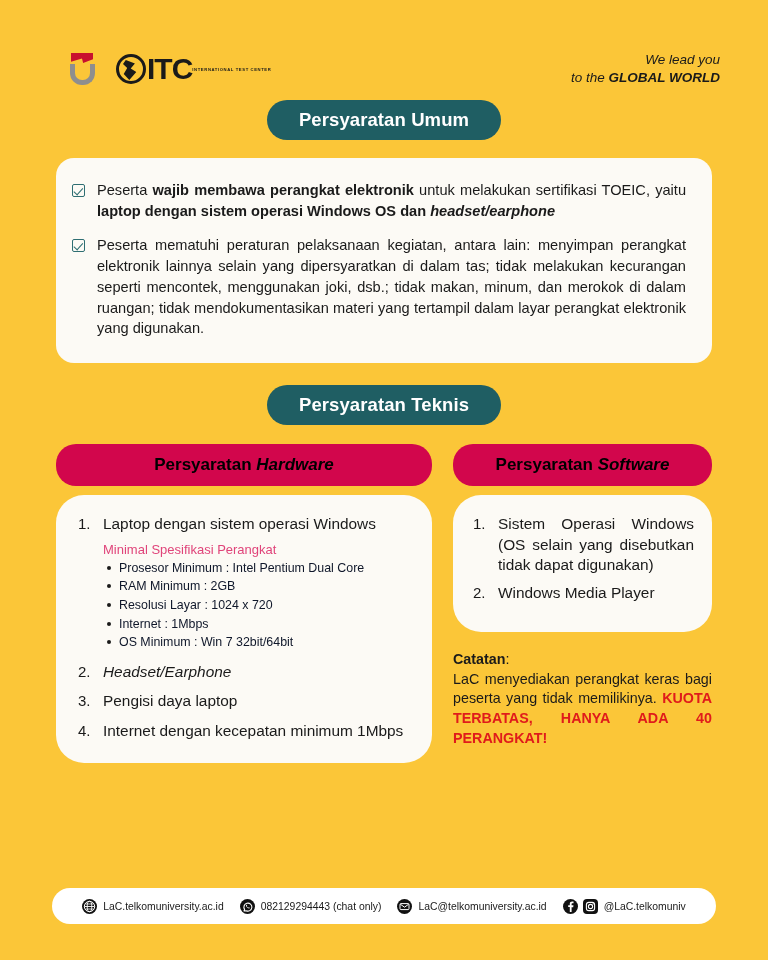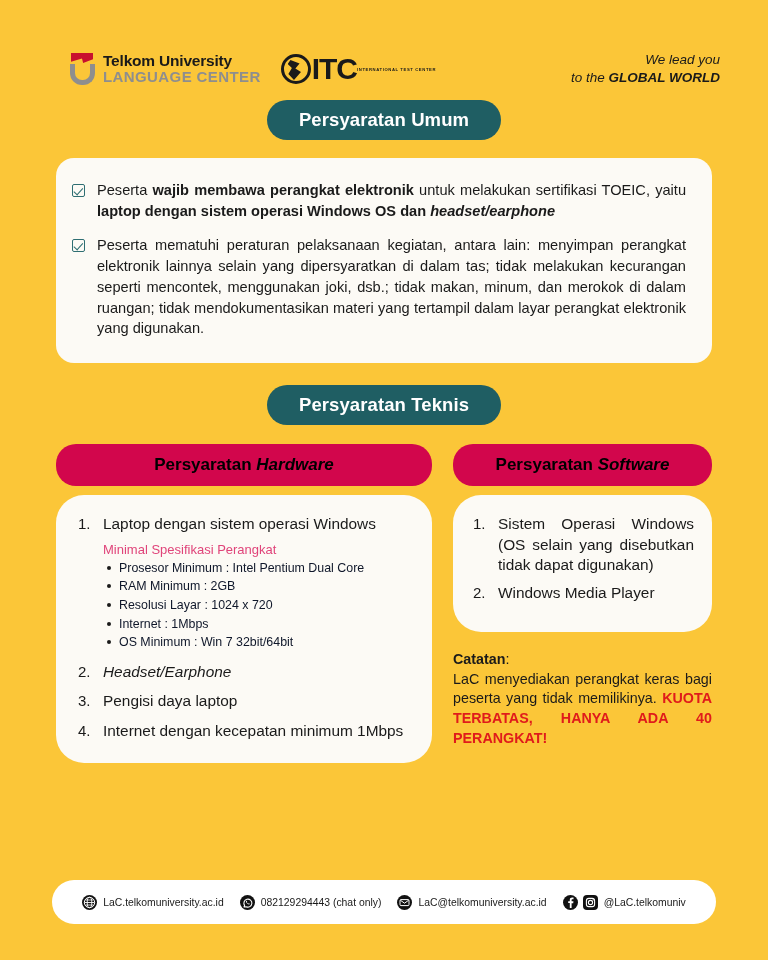--- a/index.html
+++ b/index.html
@@ -216,21 +216,21 @@
   .catatan .ttl { font-weight: bold; }
   .catatan .warn { color: #E01B1B; font-weight: bold; }
 
   
   .footer {
     position: absolute;
     left: 52px; right: 52px;
     bottom: 36px;
     background: #FFFFFF;
     border-radius: 26px;
-    height: 44px;
+    height: 36px;
     display: flex;
     align-items: center;
     justify-content: center;
     gap: 16px;
     padding: 0 18px;
   }
   .fitem { display: flex; align-items: center; gap: 6px; }
   .fitem span.txt { font-size: 10.4px; color: #1a1a1a; }
 
   .ficon {
@@ -245,24 +245,20 @@
 </head>
 <body>
 
 <div class="header">
   <div class="logo-group">
 
     <div class="telkom-logo">
       <div class="telkom-mark">
         <div class="flag"></div>
         <div class="u"></div>
-      </div>
-      <div class="telkom-text">
-        <div class="l1">Telkom University</div>
-        <div class="l2">LANGUAGE CENTER</div>
       </div>
     </div>
 
     <div class="itc-logo">
       <div class="itc-row">
         <div class="itc-globe"></div>
         <div class="itc-letters">ITC</div>
       </div>
       <div class="itc-sub">INTERNATIONAL TEST CENTER</div>
     </div>

